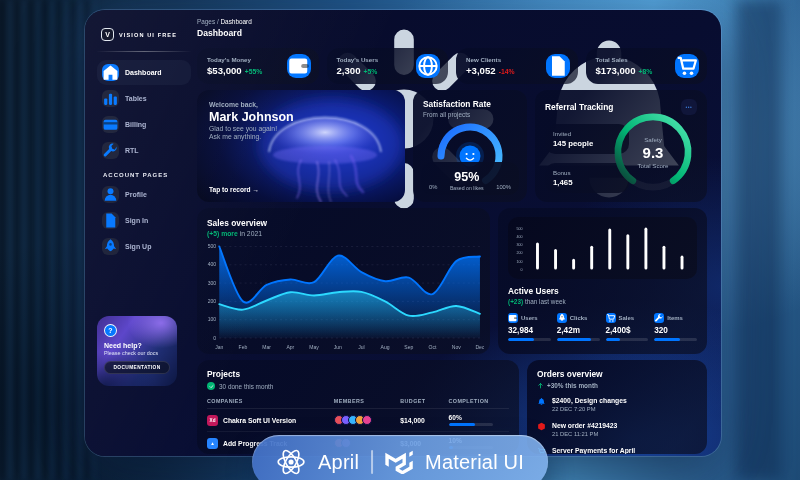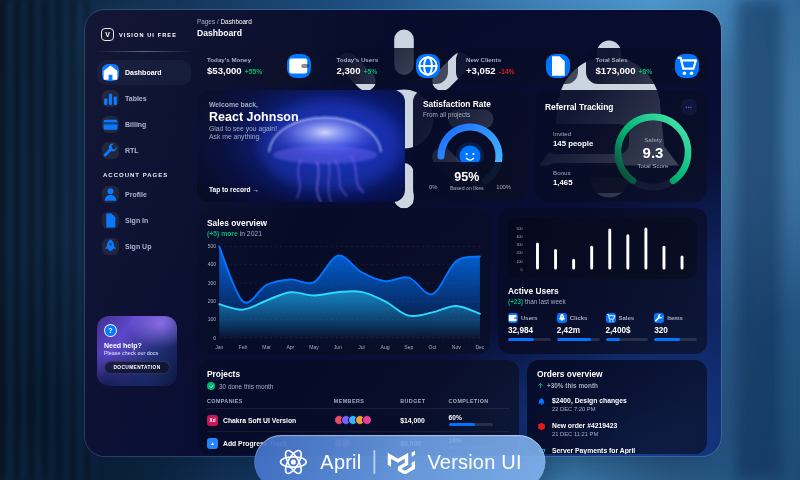--- a/index.html
+++ b/index.html
@@ -444,21 +444,21 @@
           <g fill="none" stroke-linecap="round" filter="url(#jb1)">
             <path d="M62 70 C54 84 66 94 58 108" stroke="rgba(150,120,255,0.55)" stroke-width="1.4"></path>
             <path d="M78 72 C84 88 72 96 82 112" stroke="rgba(185,150,255,0.5)" stroke-width="1.6"></path>
             <path d="M96 70 C106 86 94 94 108 106" stroke="rgba(150,120,255,0.5)" stroke-width="1.4"></path>
             <path d="M112 66 C122 82 112 92 124 102" stroke="rgba(120,95,245,0.45)" stroke-width="2.6"></path>
             <path d="M90 72 C92 90 86 98 92 112" stroke="rgba(210,180,255,0.45)" stroke-width="1"></path>
           </g>
         </svg>
         <div class="welcome-inner">
           <div class="w-greet">Welcome back,</div>
-          <div class="w-name">React Johnson</div>
+          <div class="w-name">Mark Johnson</div>
           <div class="w-line">Glad to see you again!</div>
           <div class="w-line">Ask me anything.</div>
           <div class="w-cta">
             <span>Tap to record</span>
             <span>→</span>
           </div>
         </div>
       </div>
 
       <div class="satisfaction card">
@@ -777,14 +777,14 @@
       <ellipse rx="12" ry="4.8" transform="rotate(120)"></ellipse>
     </g>
     <circle r="2.4" fill="#fff"></circle>
   </svg>
   <span class="badge-text">April</span>
   <span class="badge-div"></span>
   <svg width="28" height="24" viewBox="0 0 24 21" fill="#fff">
     <path d="M0 2.475v10.39l3 1.733V7.67l6 3.465 6-3.465v3.465l-6 3.463v3.464l6 3.463 9-5.195V9.402l-3 1.733v3.463l-6 3.464-3-1.732 6-3.465V2.475L9 7.67 0 2.475Z"></path>
     <path d="M24 .743l-3 1.732v3.463l3-1.732V.743Z"></path>
   </svg>
-  <span class="badge-text">Version UI</span>
+  <span class="badge-text">Material UI</span>
 </div>
 
 </body></html>

